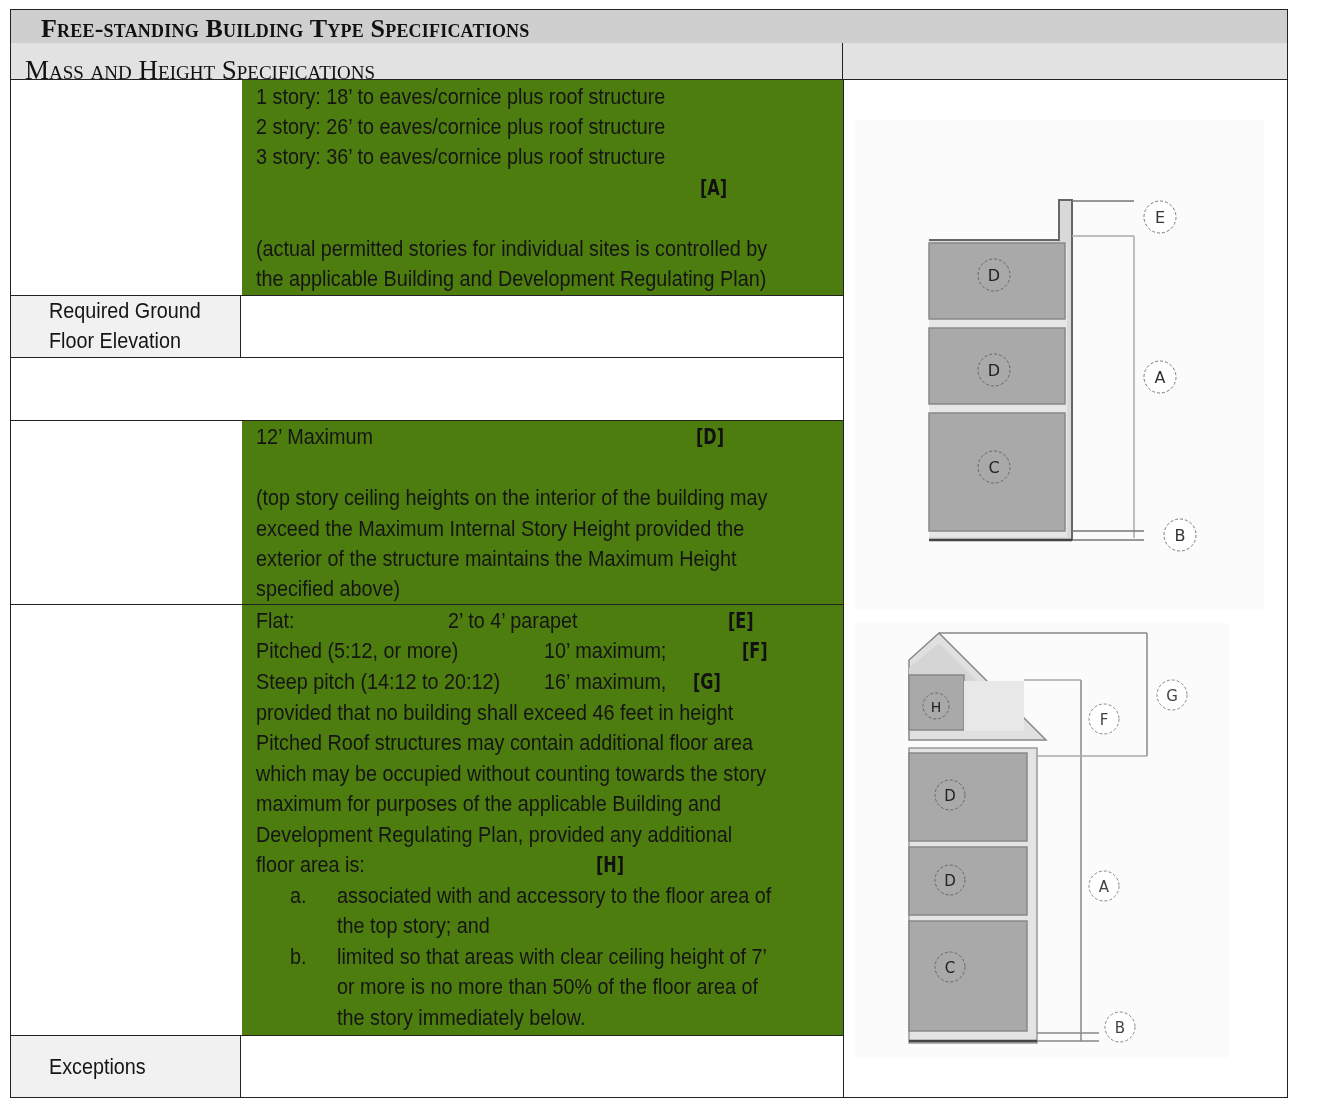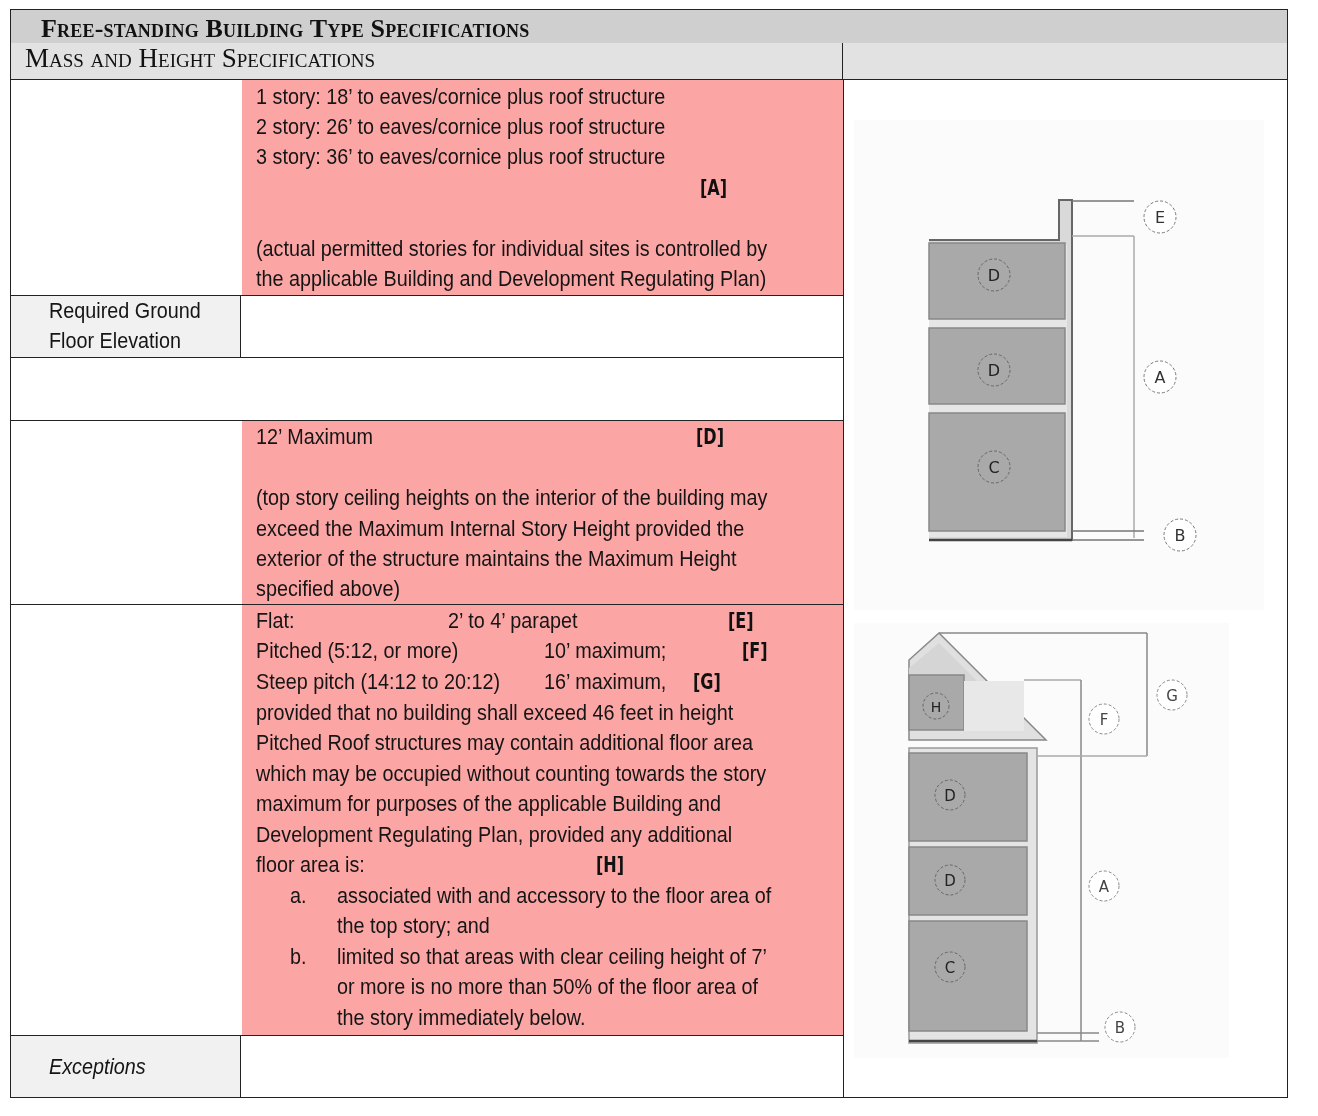--- a/index.html
+++ b/index.html
@@ -4,31 +4,31 @@
 <style>
   html, body { margin: 0; padding: 0; background: #ffffff; }
   body { width: 1318px; height: 1116px; position: relative; overflow: hidden;
          font-family: "Liberation Sans Narrow", "Liberation Sans", sans-serif; color: #111; }
   .title-row { position: absolute; left: 10px; top: 9px; width: 1278px; height: 35px;
                background: #cfcfcf; border: 1px solid #222; box-sizing: border-box; }
   .title-text { position: absolute; left: 14px; top: 4px; font-family: "Liberation Serif", serif;
                 font-weight: bold; font-variant: small-caps; font-size: 26px; letter-spacing: 0.2px; color: #111; margin-left: 16px; }
   .sub-row { position: absolute; left: 10px; top: 43px; width: 1278px; height: 37px;
              background: #e2e2e2; border: 1px solid #222; border-top: none; box-sizing: border-box; }
-  .sub-text { position: absolute; left: 14px; top: 0; font-family: "Liberation Serif", serif;
+  .sub-text { position: absolute; left: 14px; top: 12px; font-family: "Liberation Serif", serif;
               font-variant: small-caps; font-size: 27px; color: #111; }
   .sub-div { position: absolute; left: 842px; top: 43px; width: 1px; height: 37px; background: #222; }
 
   .row { position: absolute; left: 10px; width: 833px; box-sizing: border-box;
          border-bottom: 1px solid #222; border-left: 1px solid #222; }
   .label { position: absolute; left: 0; top: 0; bottom: 0; width: 230px; background: #f1f1f1;
            border-right: 1px solid #222; box-sizing: border-box; }
   .label-text { position: absolute; left: 38px; font-size: 21.5px; line-height: 30px; color: #151515;
                 transform: scaleX(0.92); transform-origin: left top; white-space: nowrap; }
-  .content { position: absolute; left: 231px; top: 0; right: 0; bottom: 0; background: #fca5a5; padding-left: 36px; }
+  .content { position: absolute; left: 231px; top: 0; right: 0; bottom: 0; background: #4d7c0f; padding-left: 36px; }
   .line { position: absolute; left: 14px; font-size: 21.5px; line-height: 30px; white-space: nowrap;
           transform: scaleX(0.92); transform-origin: left top; color: #151515; }
   .tag { position: absolute; font-family: "DejaVu Sans Condensed", "DejaVu Sans", sans-serif;
          font-weight: bold; font-size: 21px; line-height: 30px; color: #111; transform: scaleX(0.85); transform-origin: left top; }
   sup { font-size: 12px; vertical-align: top; position: relative; top: -2px; }
 
   .right-col { position: absolute; left: 843px; top: 80px; width: 445px; height: 1018px;
                border-right: 1px solid #222; border-left: 1px solid #222; border-bottom: 1px solid #222; box-sizing: border-box; background:#fff; }
   .diagram { position: absolute; }
 </style>
@@ -101,21 +101,21 @@
     <div class="line" style="top:276px;left:95px;">associated with and accessory to the floor area of</div>
     <div class="line" style="top:306px;left:95px;">the top story; and</div>
 
     <div class="line" style="top:337px;left:48px;">b.</div>
     <div class="line" style="top:337px;left:95px;">limited so that areas with clear ceiling height of 7’</div>
     <div class="line" style="top:367px;left:95px;">or more is no more than 50% of the floor area of</div>
     <div class="line" style="top:398px;left:95px;">the story immediately below.</div>
   </div>
 </div>
 
-<div class="row" style="top:1036px;height:62px;font-style:italic;">
+<div class="row" style="top:1036px;height:62px;">
   <div class="label">
     <div class="label-text" style="top:16px;">Exceptions</div>
   </div>
 </div>
 
 <div class="right-col">
 
   <svg class="diagram" style="left:10px;top:40px;" width="420" height="495" viewBox="0 0 420 495">
     <rect x="0" y="0" width="410" height="490" fill="#fbfbfb"></rect>
 

